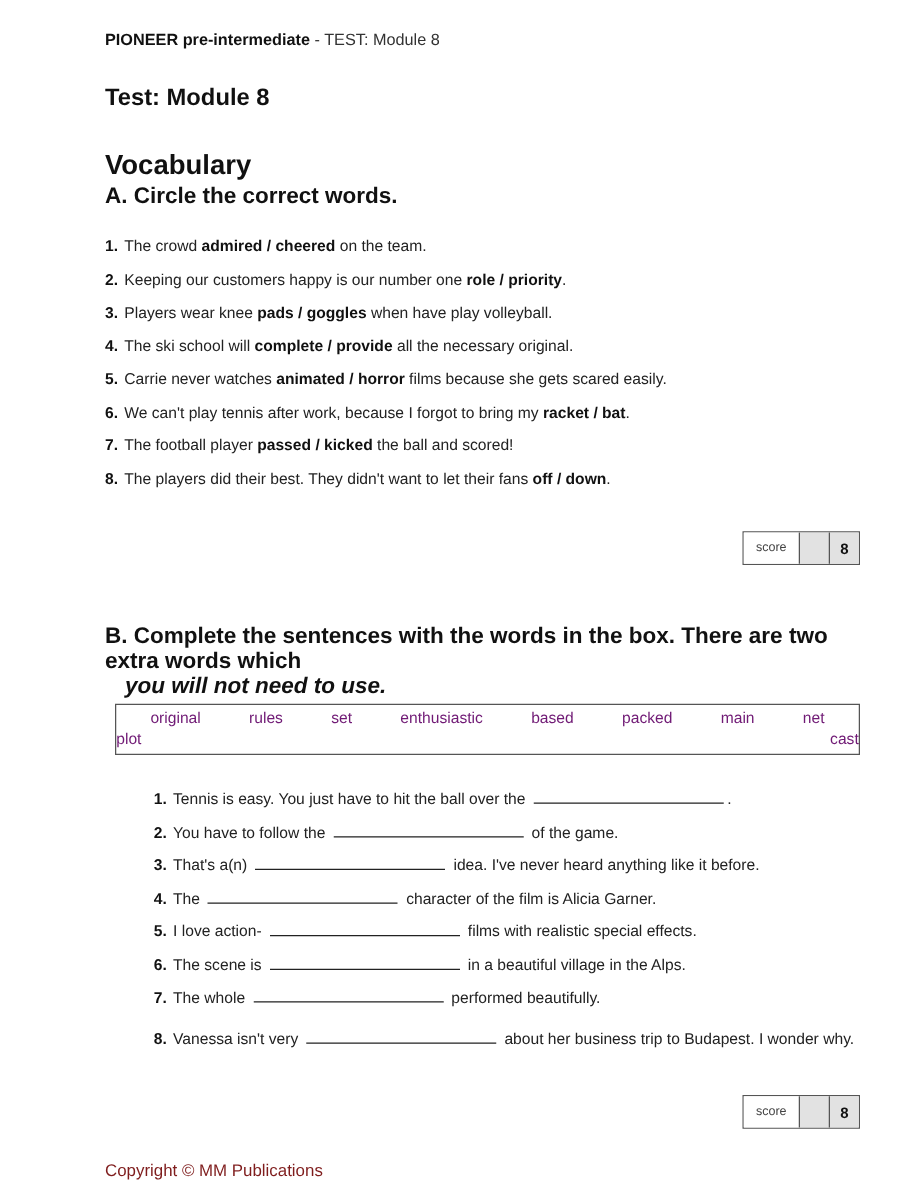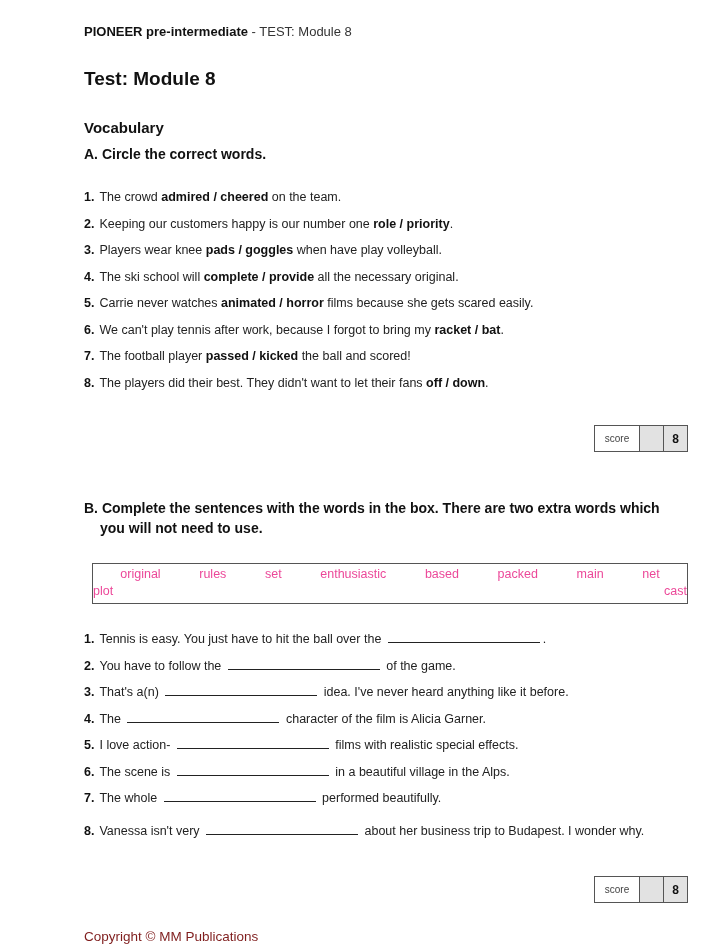--- a/index.html
+++ b/index.html
@@ -8,47 +8,47 @@
       background: #ffffff;
       font-family: "Liberation Sans", sans-serif;
       color: #111111;
       position: relative;
     }
     .page { position: absolute; left: 0; top: 0; width: 720px; height: 796px; }
     .header-line { position: absolute; left: 84px; top: 24px; font-size: 13px; }
     .header-line .brand { font-weight: bold; }
     .header-line .sep, .header-line .sub { color: #333; }
     .title { position: absolute; left: 84px; top: 68px; font-size: 19px; font-weight: bold; }
-    .section-title { position: absolute; left: 84px; top: 119px; font-size: 15px; font-weight: bold; }
-    .instr { position: absolute; left: 84px; font-size: 14px; font-weight: bold; }
+    .section-title { position: absolute; left: 84px; top: 119px; font-size: 22px; font-weight: bold; }
+    .instr { position: absolute; left: 84px; font-size: 18px; font-weight: bold; }
     .instrA { top: 146px; }
     .instrB { top: 498px; width: 580px; line-height: 20px; }
-    .instrB .cont { padding-left: 16px; display: block; }
+    .instrB .cont { padding-left: 16px; display: block; font-style: italic; }
     .list { position: absolute; left: 84px; margin: 0; padding: 0; list-style: none; font-size: 12.5px; color: #222; }
     .listA { top: 190px; }
     .listA li { height: 26.5px; }
-    .listB { top: 632px; }
+    .listB { top: 632px; margin-left: 39px; }
     .listB li { height: 26.5px; }
     .listB li.tall { height: 46px; line-height: 26px; }
     .num { font-weight: bold; margin-right: 5px; color: #111; }
     .opt { font-weight: bold; color: #111; margin-top: 29px; }
     .blank { display: inline-block; border-bottom: 1.3px solid #222; width: 152px; height: 10px; margin: 0 3px; }
     .score {
       position: absolute; left: 594px; display: flex; height: 25px;
       border: 1px solid #555;
     }
     .score .lbl { width: 44px; display: flex; align-items: center; justify-content: center; font-size: 10px; color: #444; background: #fff; border-right: 1px solid #555; text-align: center; }
     .score .box { width: 23px; background: #e2e2e2; border-right: 1px solid #555; }
     .score .max { width: 23px; background: #e2e2e2; display: flex; align-items: center; justify-content: center; font-size: 12px; font-weight: bold; }
     .scoreA { top: 425px; }
     .scoreB { top: 876px; }
     .wordbox {
       position: absolute; left: 92px; top: 563px; width: 596px; height: 41px;
       border: 1px solid #555; box-sizing: border-box;
-      font-size: 12.5px; color: #ec4899;
+      font-size: 12.5px; color: #701a75;
     }
     .wordbox .row1 { display: flex; justify-content: space-around; padding: 3px 8px 0 8px; }
     .wordbox .row2 { display: flex; justify-content: space-between; gap: 26px; margin-top: 3px; }
     .footer { position: absolute; left: 84px; top: 929px; font-size: 13.5px; color: #7f1d1d; }
   </style>
 </head>
 <body>
 
 <div class="page">
   <div class="header-line">

